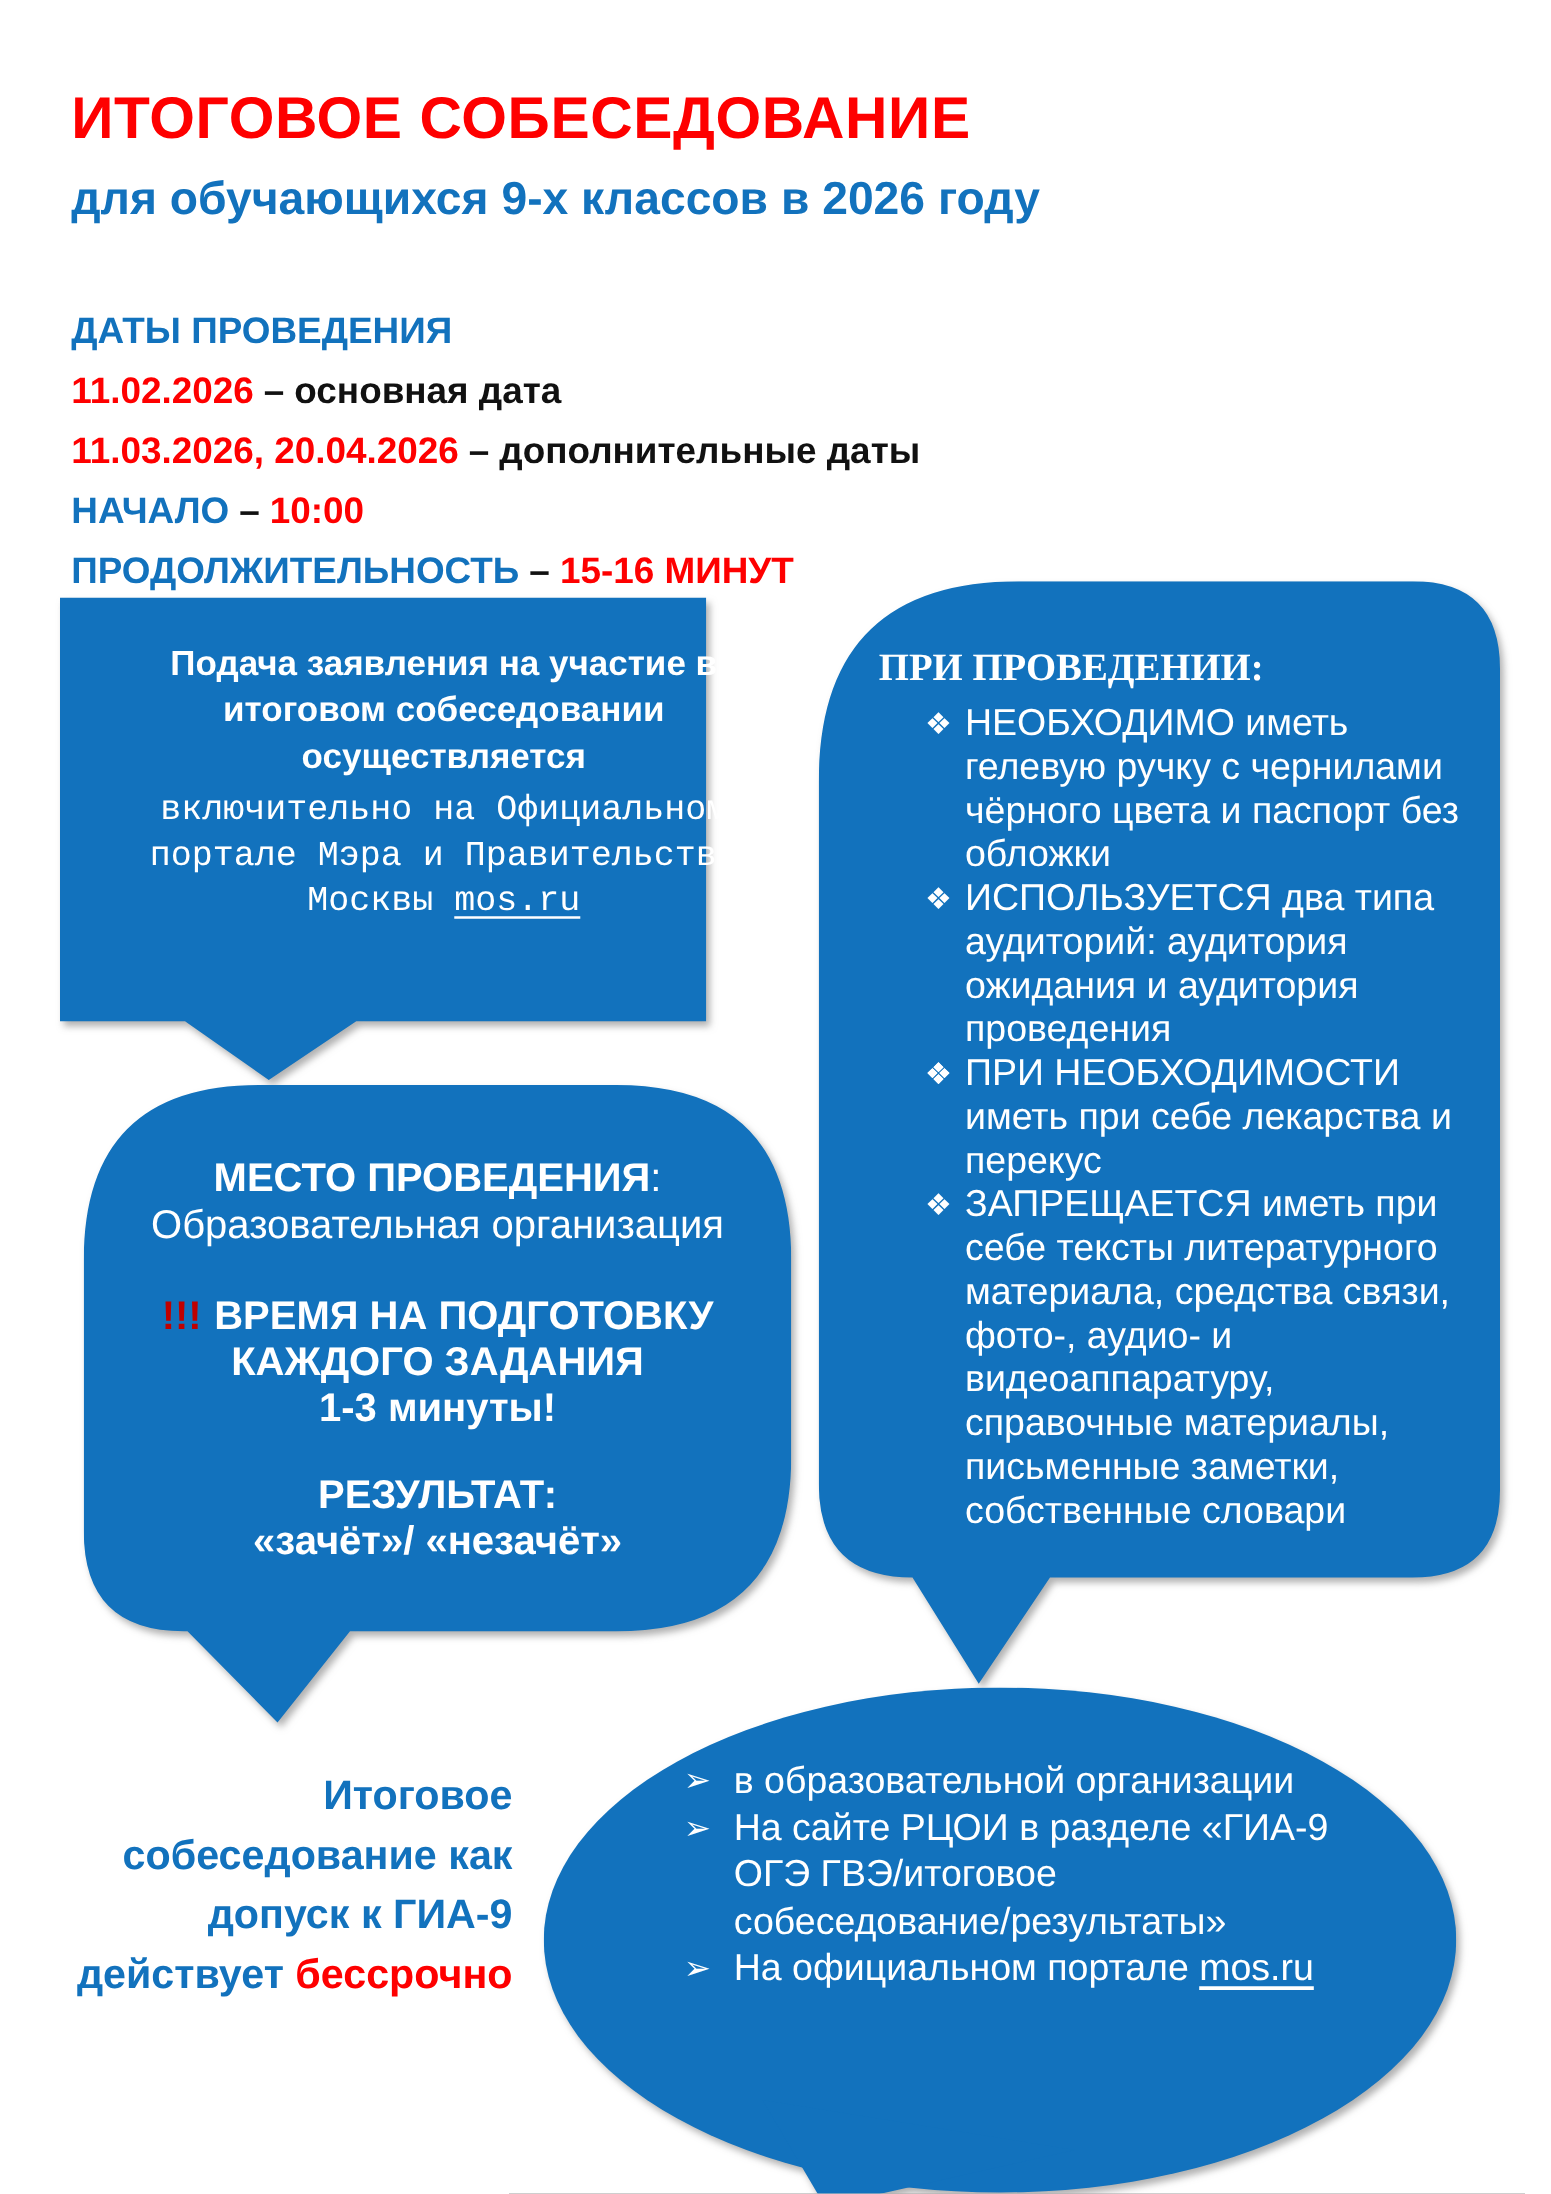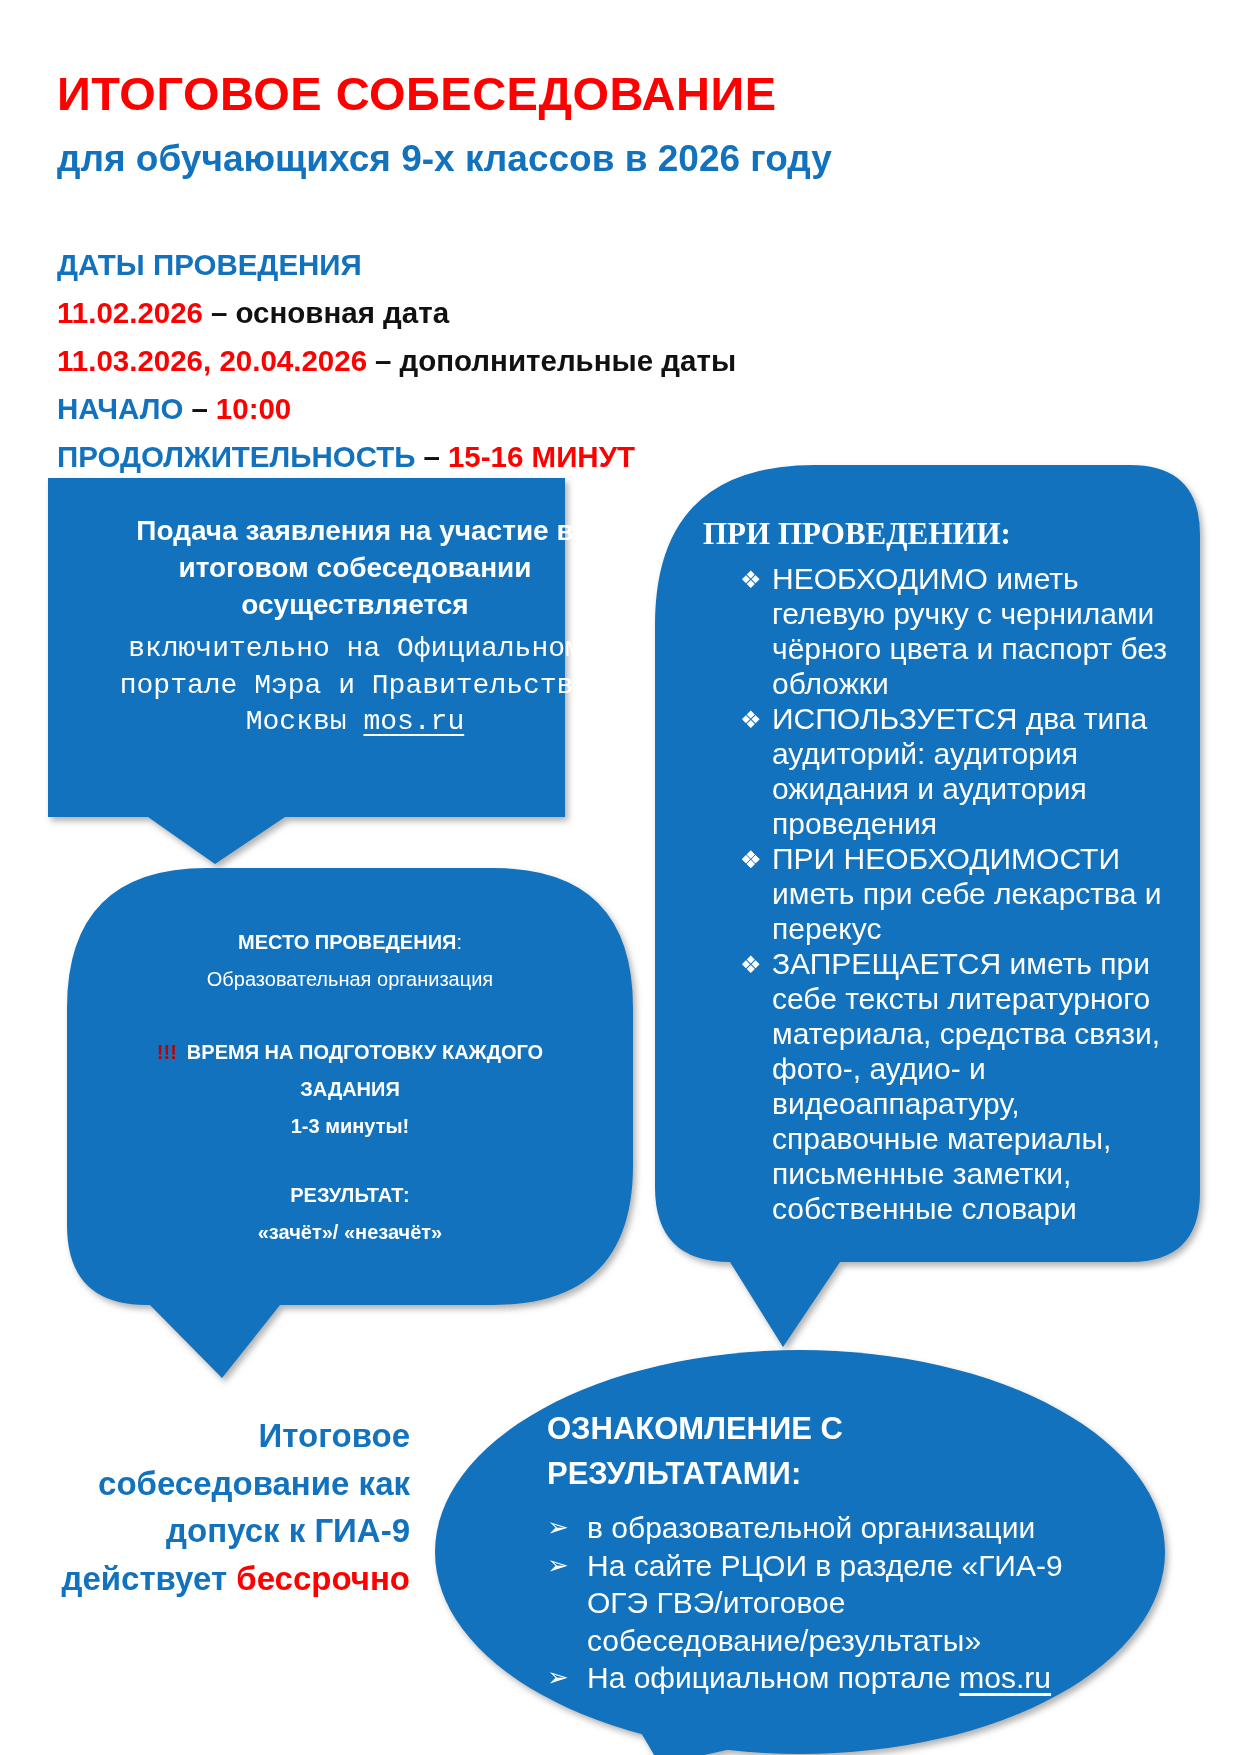--- a/index.html
+++ b/index.html
@@ -38,21 +38,21 @@
   .link{text-decoration:underline;text-underline-offset:5px;cursor:pointer;color:#fff;}
 
   
   .rules-text{left:703px;top:500px;width:483px;color:#fff;}
   .rules-heading{font-size:31px;font-weight:bold;margin:16px 0 9px 0;font-family:Liberation Serif, serif;}
   ul.rules-list{list-style:none;margin:0;padding:0 0 0 37px;font-size:30px;line-height:35px;}
   ul.rules-list li{position:relative;padding-left:32px;}
   ul.rules-list .marker{position:absolute;left:0;top:1px;font-size:24px;}
 
   
-  .venue-text{left:67px;top:868px;width:566px;box-sizing:border-box;padding:56px 38px 0;text-align:center;color:#fff;font-size:20px;line-height:37px;}
+  .venue-text{left:67px;top:868px;width:566px;box-sizing:border-box;padding:56px 38px 0;text-align:center;color:#fff;font-size:32px;line-height:37px;}
   .venue-text p{margin:0;}
   .venue-warning{margin-top:36px !important;font-weight:bold;}
   .venue-result{margin-top:32px !important;font-weight:bold;}
   .marks{color:var(--dark-red,#C00000);font-weight:bold;margin-right:10px;}
 
   
   .admission{left:52px;top:1412px;width:358px;font-size:33px;font-weight:bold;line-height:47.5px;color:var(--brand-blue,#1272BD);text-align:right;}
   .admission .red{color:var(--accent-red,#FE0000);}
 
   
@@ -121,21 +121,20 @@
     <p class="bold">1-3 минуты!</p>
     <p class="venue-result">РЕЗУЛЬТАТ:</p>
     <p class="bold">«зачёт»/ «незачёт»</p>
   </div>
 
   <svg class="shape" style="left:435px;top:1350px;" width="730" height="405" viewBox="0 0 730 405">
     <ellipse cx="365" cy="202" rx="365" ry="202"></ellipse>
     <polygon points="175,330 225,415 425,370"></polygon>
   </svg>
   <div class="abs results-text">
-    <p class="results-heading">ОЗНАКОМЛЕНИЕ С РЕЗУЛЬТАТАМИ:</p>
     <ul class="results-list">
       <li><span class="marker">➢</span><span>в образовательной организации</span></li>
       <li><span class="marker">➢</span><span>На сайте РЦОИ в разделе «ГИА-9 ОГЭ ГВЭ/итоговое собеседование/результаты»</span></li>
       <li><span class="marker">➢</span><span>На официальном портале</span> <span class="link">mos.ru</span></li>
     </ul>
   </div>
 
   <div class="abs admission">
     <span>Итоговое собеседование как допуск к ГИА-9 действует</span>
     <span class="red">бессрочно</span>

